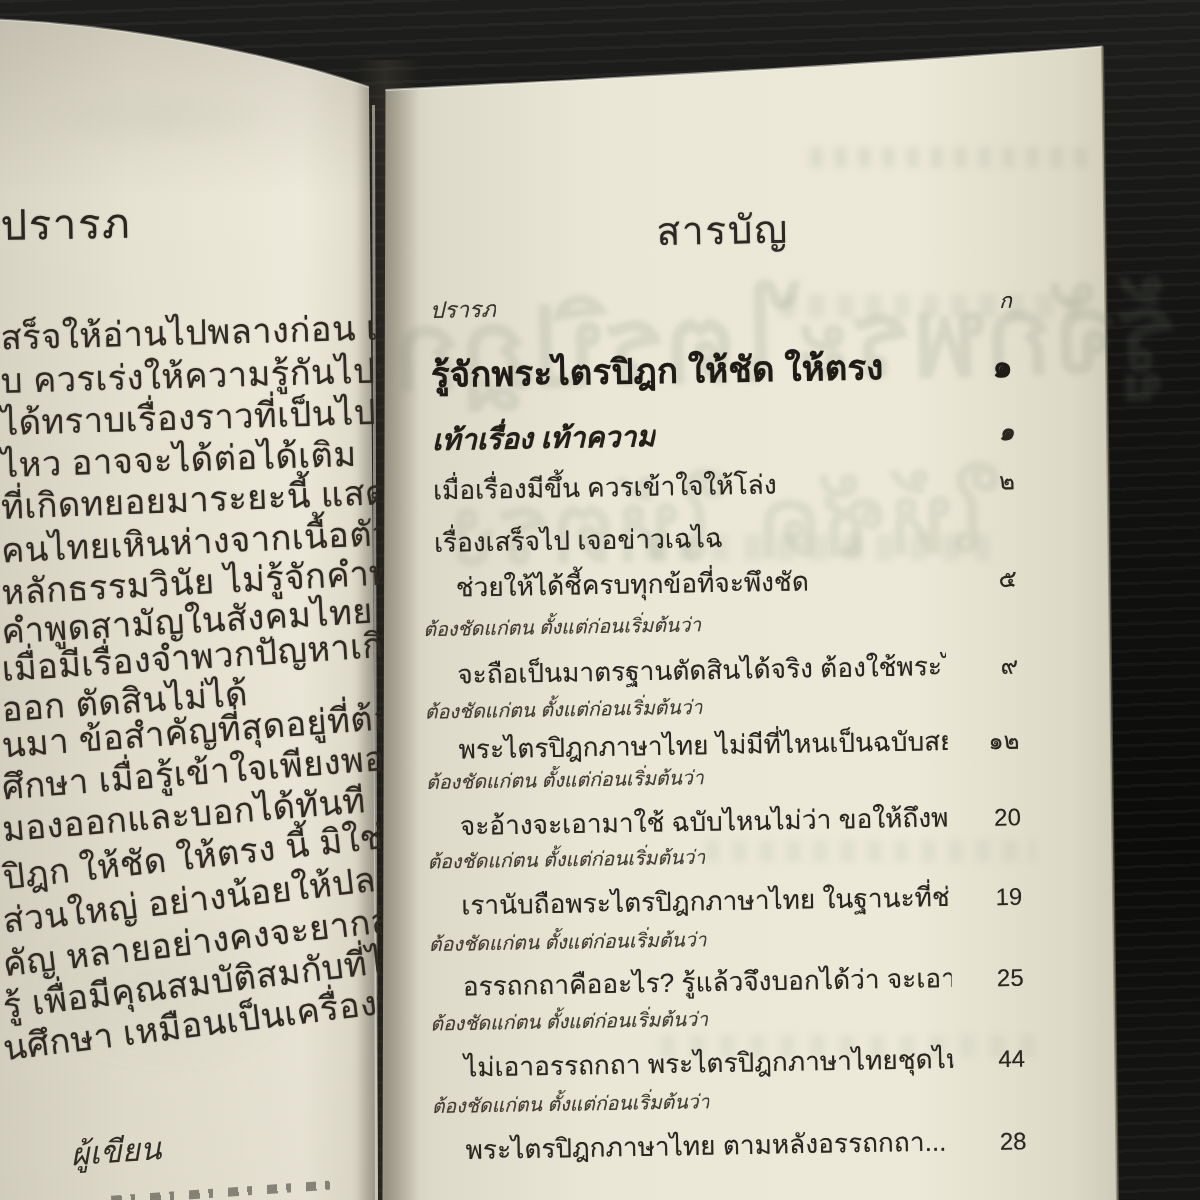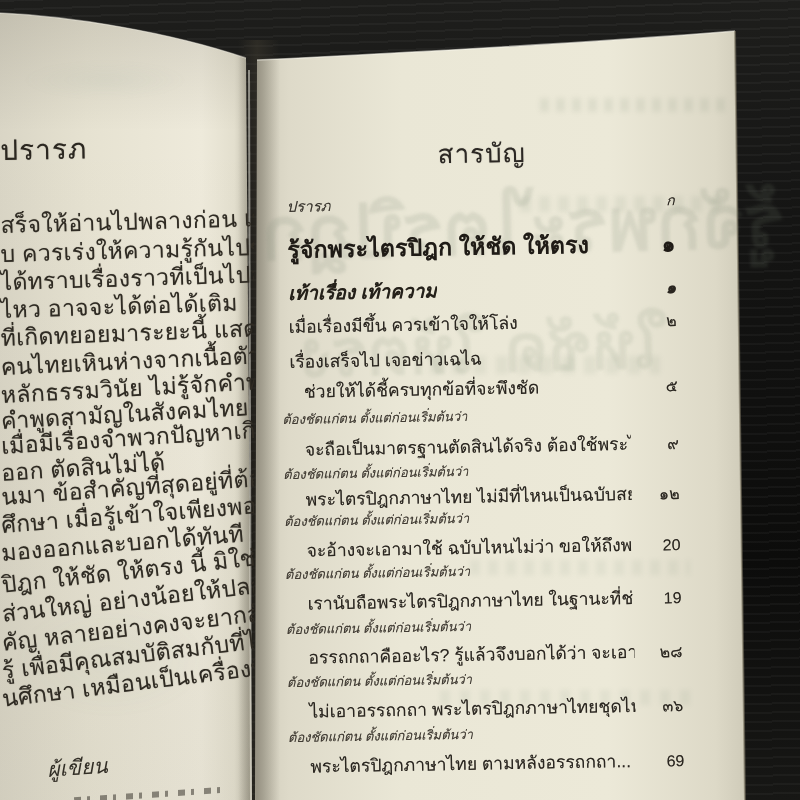--- a/index.html
+++ b/index.html
@@ -220,37 +220,37 @@
       <span class="n">19</span>
     </div>
 
     <div class="row note" style="top:619px;">
       <span class="t">ต้องชัดแก่ตน ตั้งแต่ก่อนเริ่มต้นว่า</span>
     </div>
 
     <div class="row entry indent" style="top:644px;">
       <span class="t">อรรถกถาคืออะไร? รู้แล้วจึงบอกได้ว่า จะเอาหรือไม่</span>
       <span class="sp"></span>
-      <span class="n">๒๘</span>
+      <span class="n">25</span>
     </div>
 
     <div class="row note" style="top:672px;">
       <span class="t">ต้องชัดแก่ตน ตั้งแต่ก่อนเริ่มต้นว่า</span>
     </div>
 
     <div class="row entry indent" style="top:698px;">
       <span class="t">ไม่เอาอรรถกถา พระไตรปิฎกภาษาไทยชุดไหน ก็ต้องไม่เอา</span>
       <span class="sp"></span>
-      <span class="n">๓๖</span>
+      <span class="n">44</span>
     </div>
 
     <div class="row note" style="top:727px;">
       <span class="t">ต้องชัดแก่ตน ตั้งแต่ก่อนเริ่มต้นว่า</span>
     </div>
 
     <div class="row entry indent" style="top:753px;">
       <span class="t">พระไตรปิฎกภาษาไทย ตามหลังอรรถกถา...</span>
       <span class="sp"></span>
-      <span class="n">69</span>
+      <span class="n">28</span>
     </div>
   </div>
 
 </div>
 
 </body></html>

